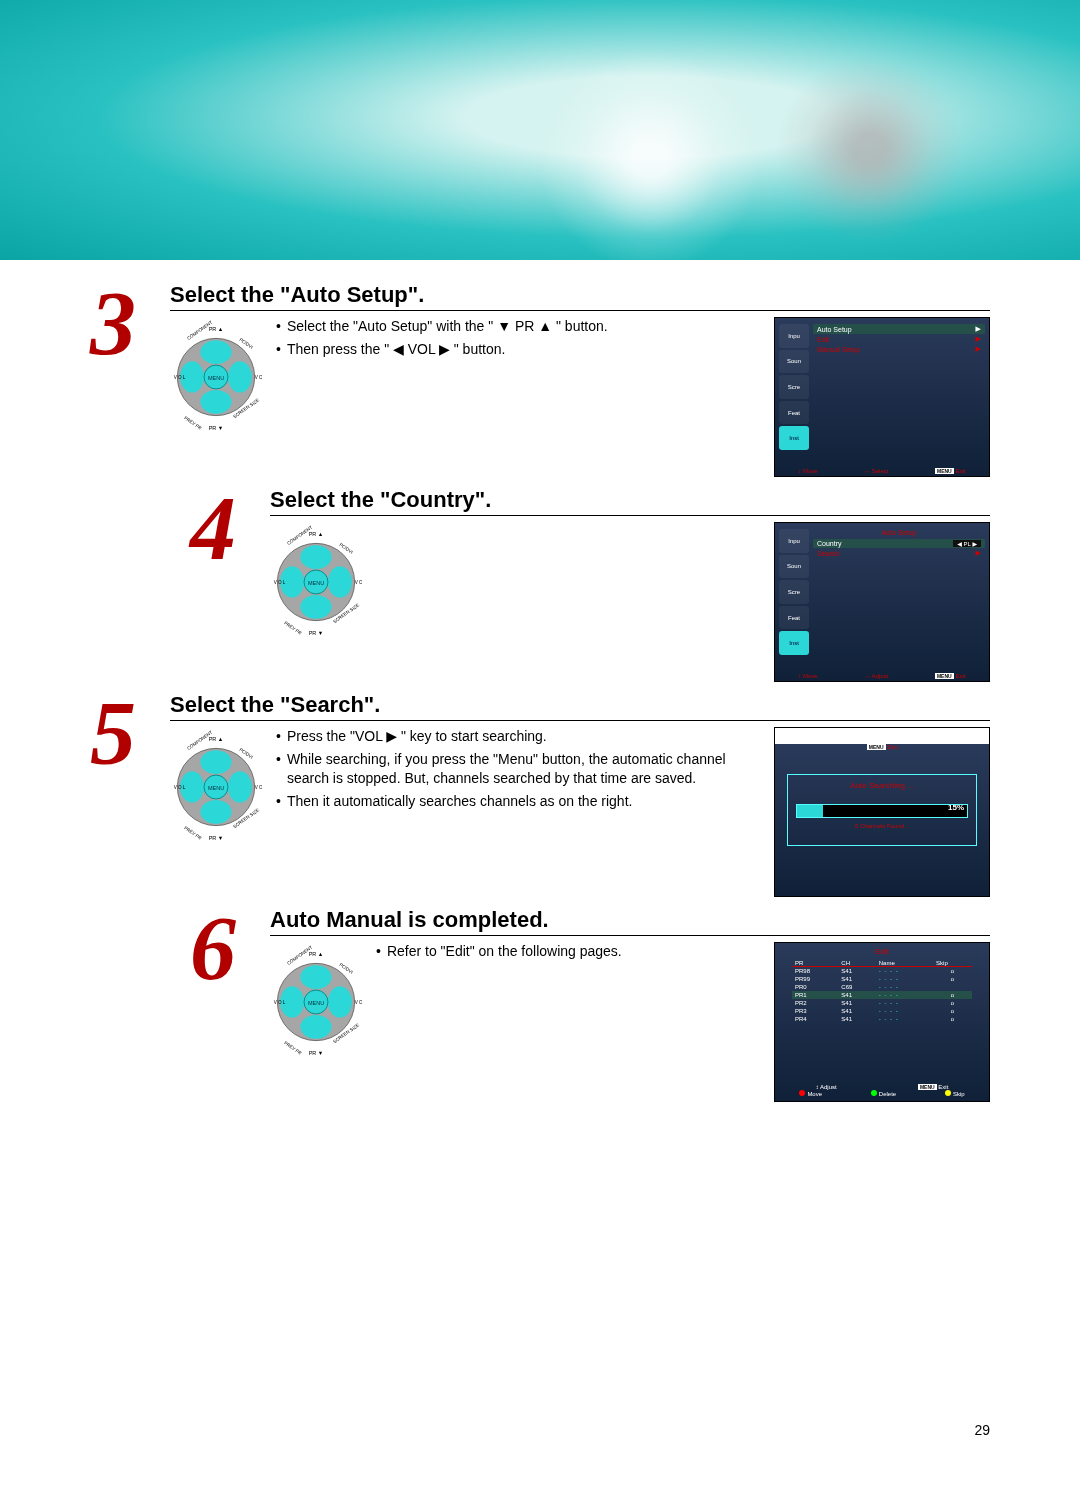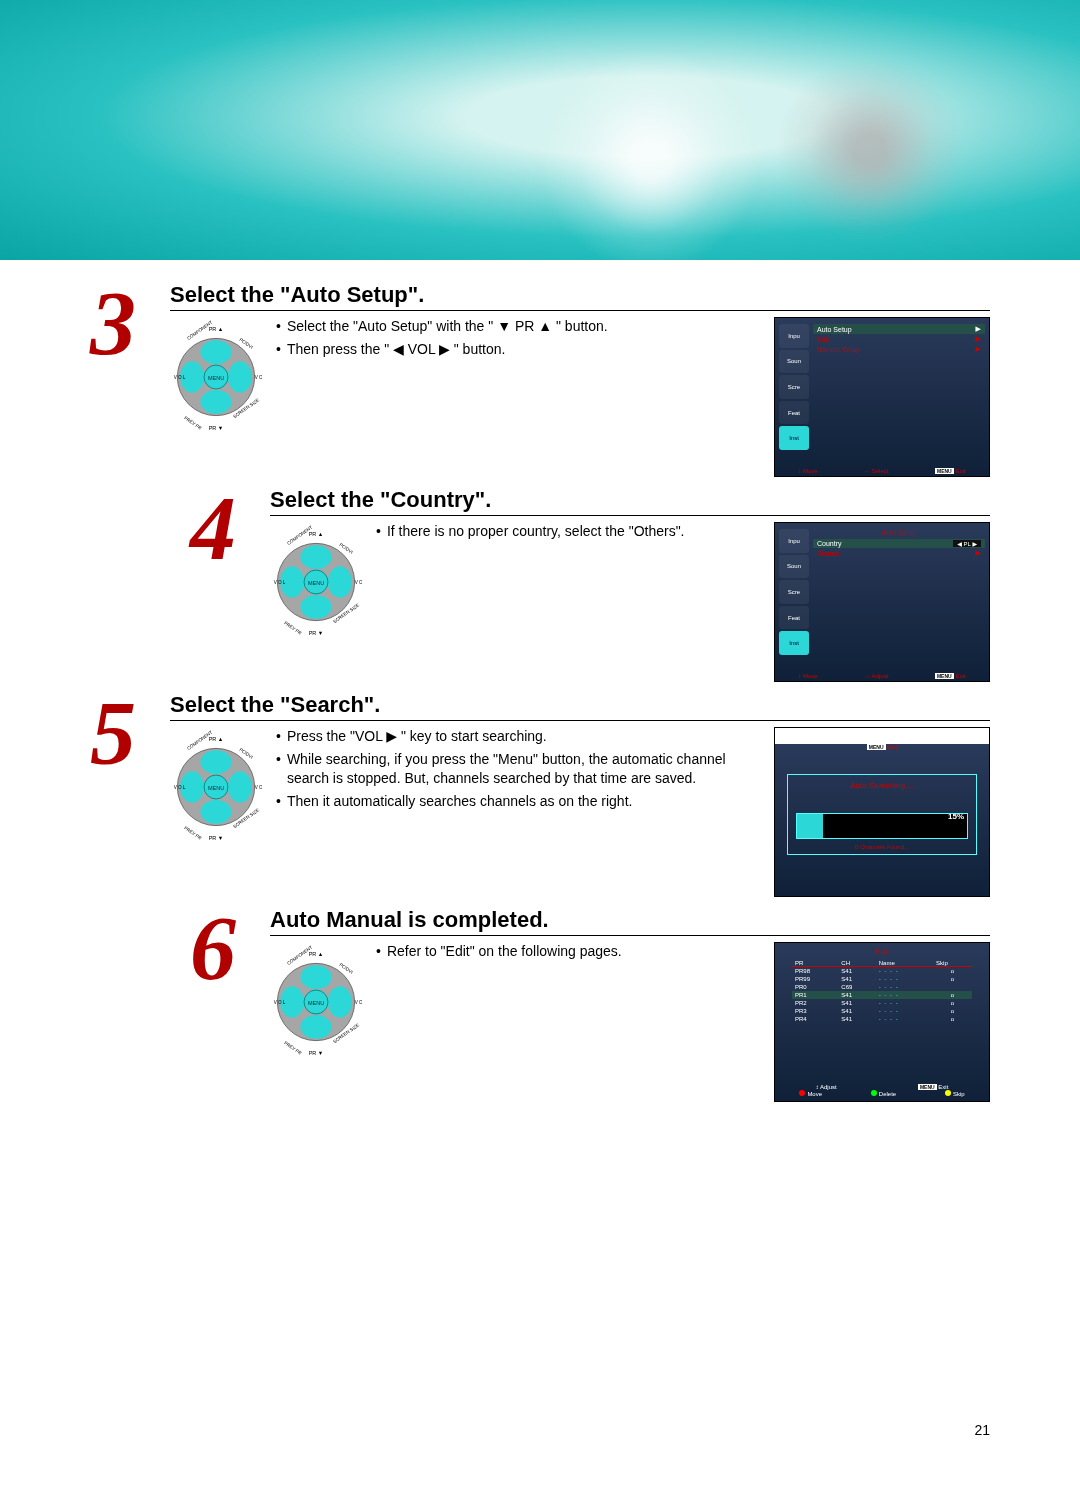--- a/index.html
+++ b/index.html
@@ -98,24 +98,24 @@
     display: flex; justify-content: space-around;
     font-size: 6px; color: #c00;
   }
   .osd-footer .fbtn { display: flex; align-items: center; gap: 2px; }
   .osd-footer .pill { background:#fff; color:#000; padding:0 2px; font-weight:bold; font-size:5px; }
   
   
   .osd-search { position: relative;width:214px;height:152px;background:linear-gradient(#2a3a5a,#0f2038);}
   .osd-search .panel {
     position:absolute; left:12px; right:12px; top:30px;
-    border: 1px solid #5ff; padding: 6px 8px 4px 8px;
+    border: 1px solid #5ff; padding: 6px 8px 16px 8px;
   }
   .osd-search .t{color:#c00;text-align:center;font-size:8px;}
-  .osd-search .bar { background:#000;border:1px solid #5ff; height:26px; margin-top:23px; position:relative;}
+  .osd-search .bar { background:#000;border:1px solid #5ff; height:14px; margin-top:14px; position:relative;}
   .osd-search .bar .fill{background:#2bd8d7;height:100%;}
   .osd-search .bar .pct{position:absolute;right:3px;top:-2px;color:#fff;font-size:8px;font-weight:bold;}
   .osd-search .found{color:#c00;font-size:6px;text-align:center;margin-top:5px;}
   .osd-search .exit{margin:16px auto 0;text-align:center;font-size:6px;color:#c00;}
   .osd-search .exit .pill{background:#fff;color:#000;padding:0 2px;font-weight:bold;font-size:5px;}
   
   
   .osd-edit{width:214px;height:158px;background:linear-gradient(#2a3a5a,#0f2038);font-size:6px;color:#fff;position:relative;}
   .osd-edit .t{color:#c00;text-align:center;font-size:8px;padding-top:4px;}
   .osd-edit table{margin:4px auto 0;border-collapse:collapse;width:180px;}
@@ -213,23 +213,20 @@
     <text x="50" y="10" text-anchor="middle" font-size="6" fill="#000">PR ▲</text>
     <text x="50" y="118" text-anchor="middle" font-size="6" fill="#000">PR ▼</text>
     <text x="20" y="20" font-size="5" fill="#000" transform="rotate(-35 20 20)">COMPONENT</text>
     <text x="75" y="20" font-size="5" fill="#000" transform="rotate(35 75 20)">PC/DVI</text>
     <text x="15" y="105" font-size="5" fill="#000" transform="rotate(35 15 105)">PREV PR</text>
     <text x="70" y="105" font-size="5" fill="#000" transform="rotate(-35 70 105)">SCREEN SIZE</text>
     <text x="4" y="62" font-size="5" fill="#000">V O L</text>
     <text x="92" y="62" font-size="5" fill="#000">V O L</text>
   </svg></div>
           <div class="bullets">
-                <div class="b">
-                  <span>If there is no proper country, select the "Others".</span>
-                </div>
               </div>
           <div class="screen-box">
                 <div class="osd">
     <div class="osd-sidebar">
                     <div class="si ">Inpu</div>
                     <div class="si ">Soun</div>
                     <div class="si ">Scre</div>
                     <div class="si ">Feat</div>
                     <div class="si active">Inst</div>
                   </div>
@@ -402,13 +399,13 @@
   </div>
               </div>
         </div>
       </div>
     </div>
       </div>
     </div>
 
 </div>
 
-<div class="page-number">21</div>
+<div class="page-number">29</div>
 
 </body></html>

